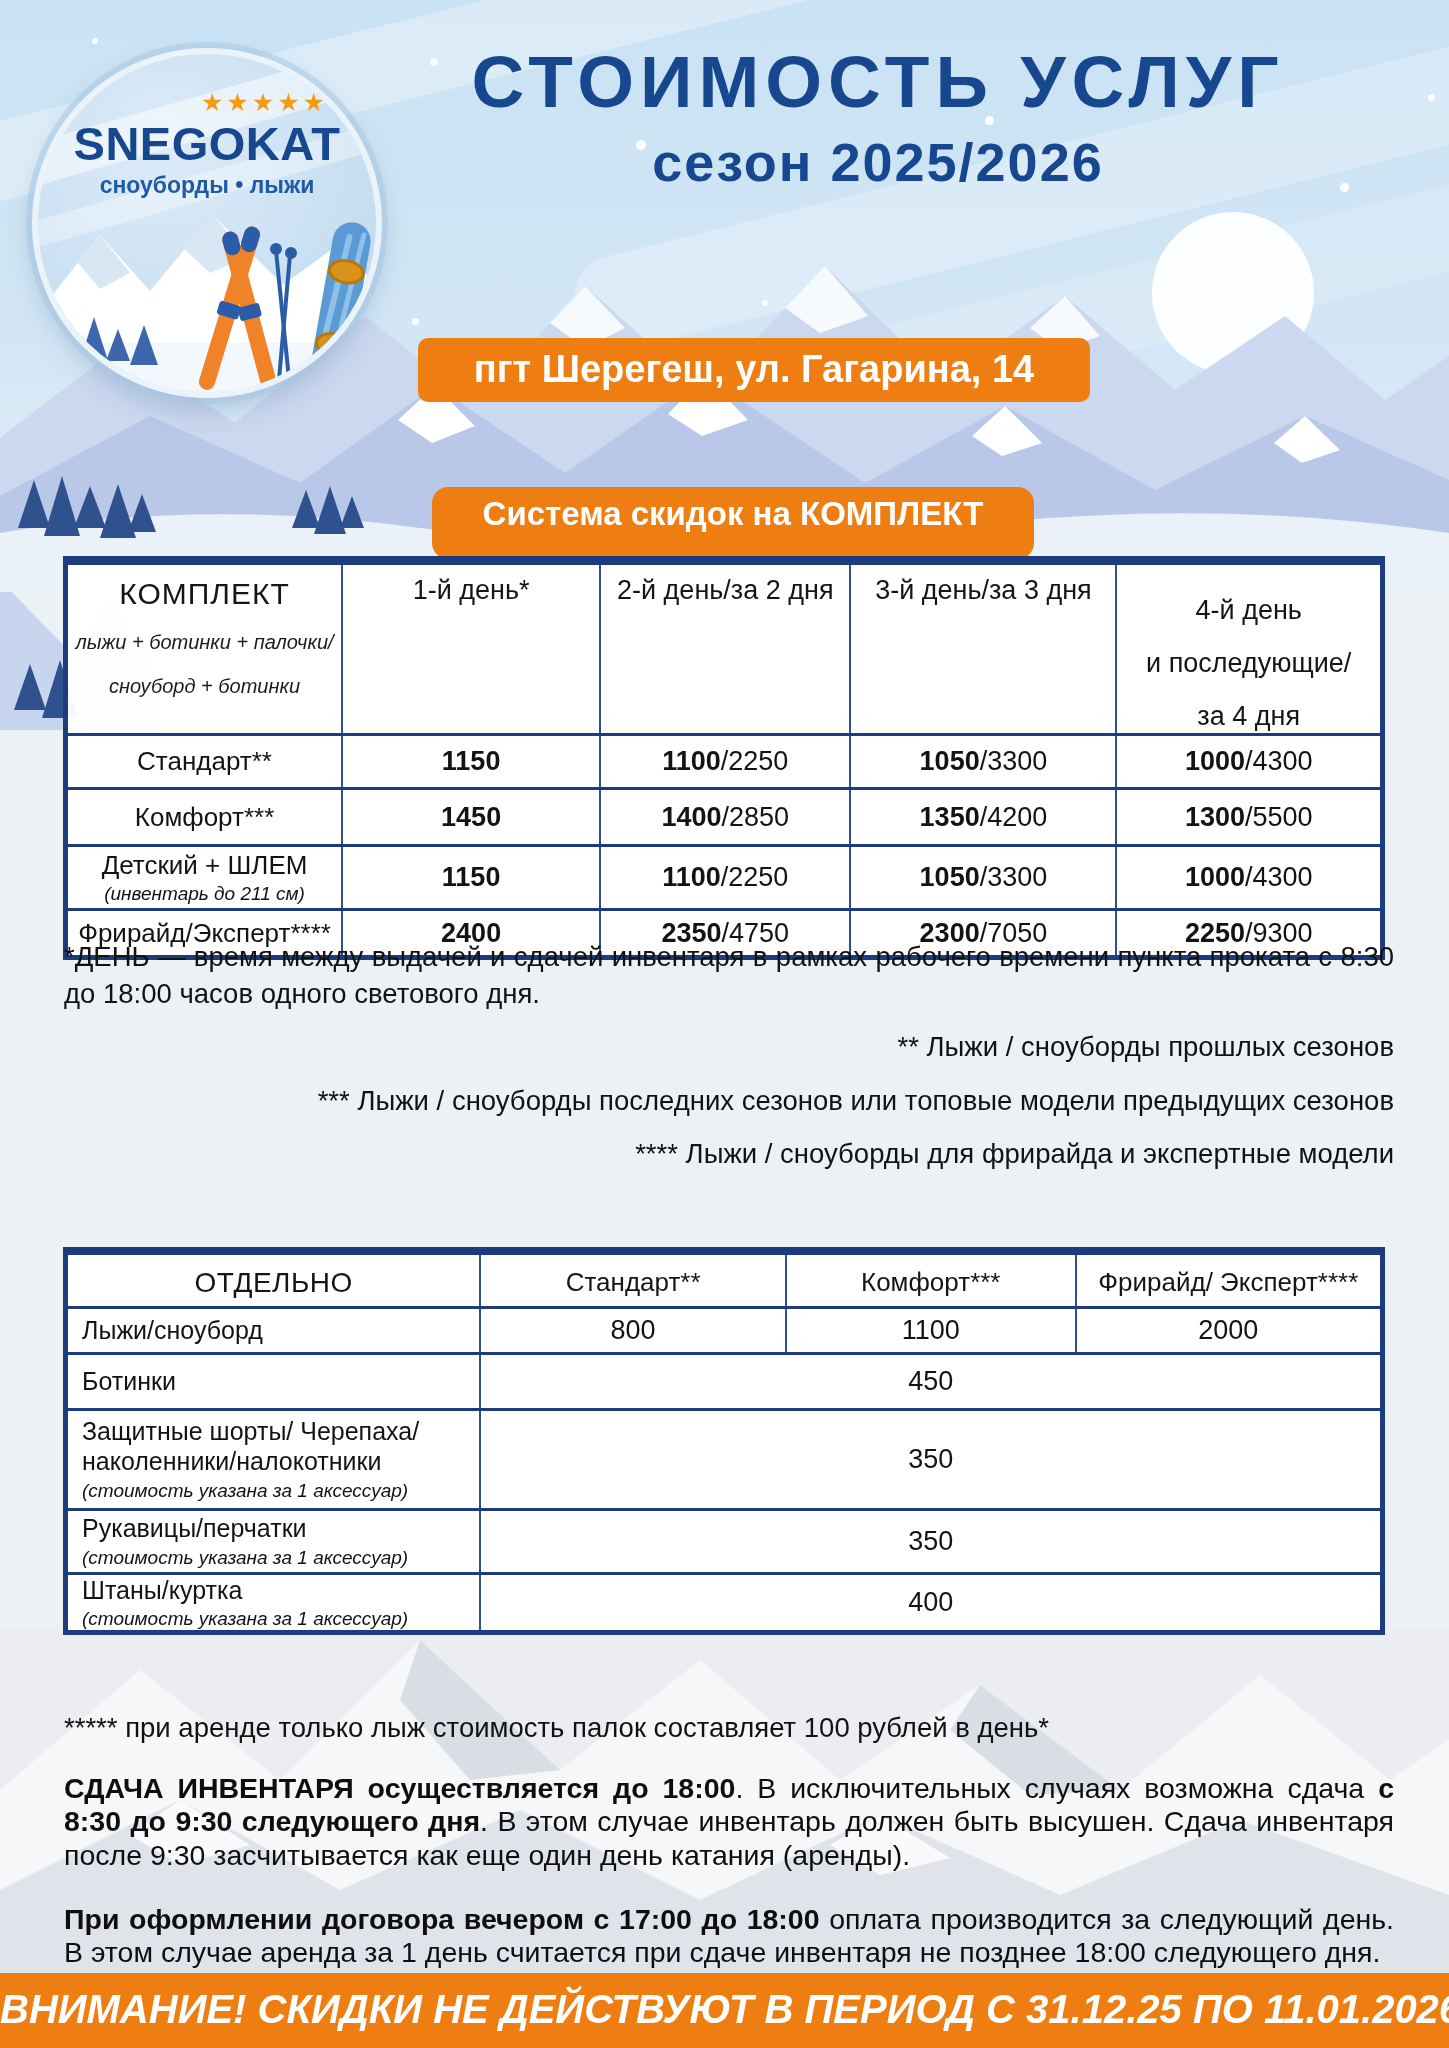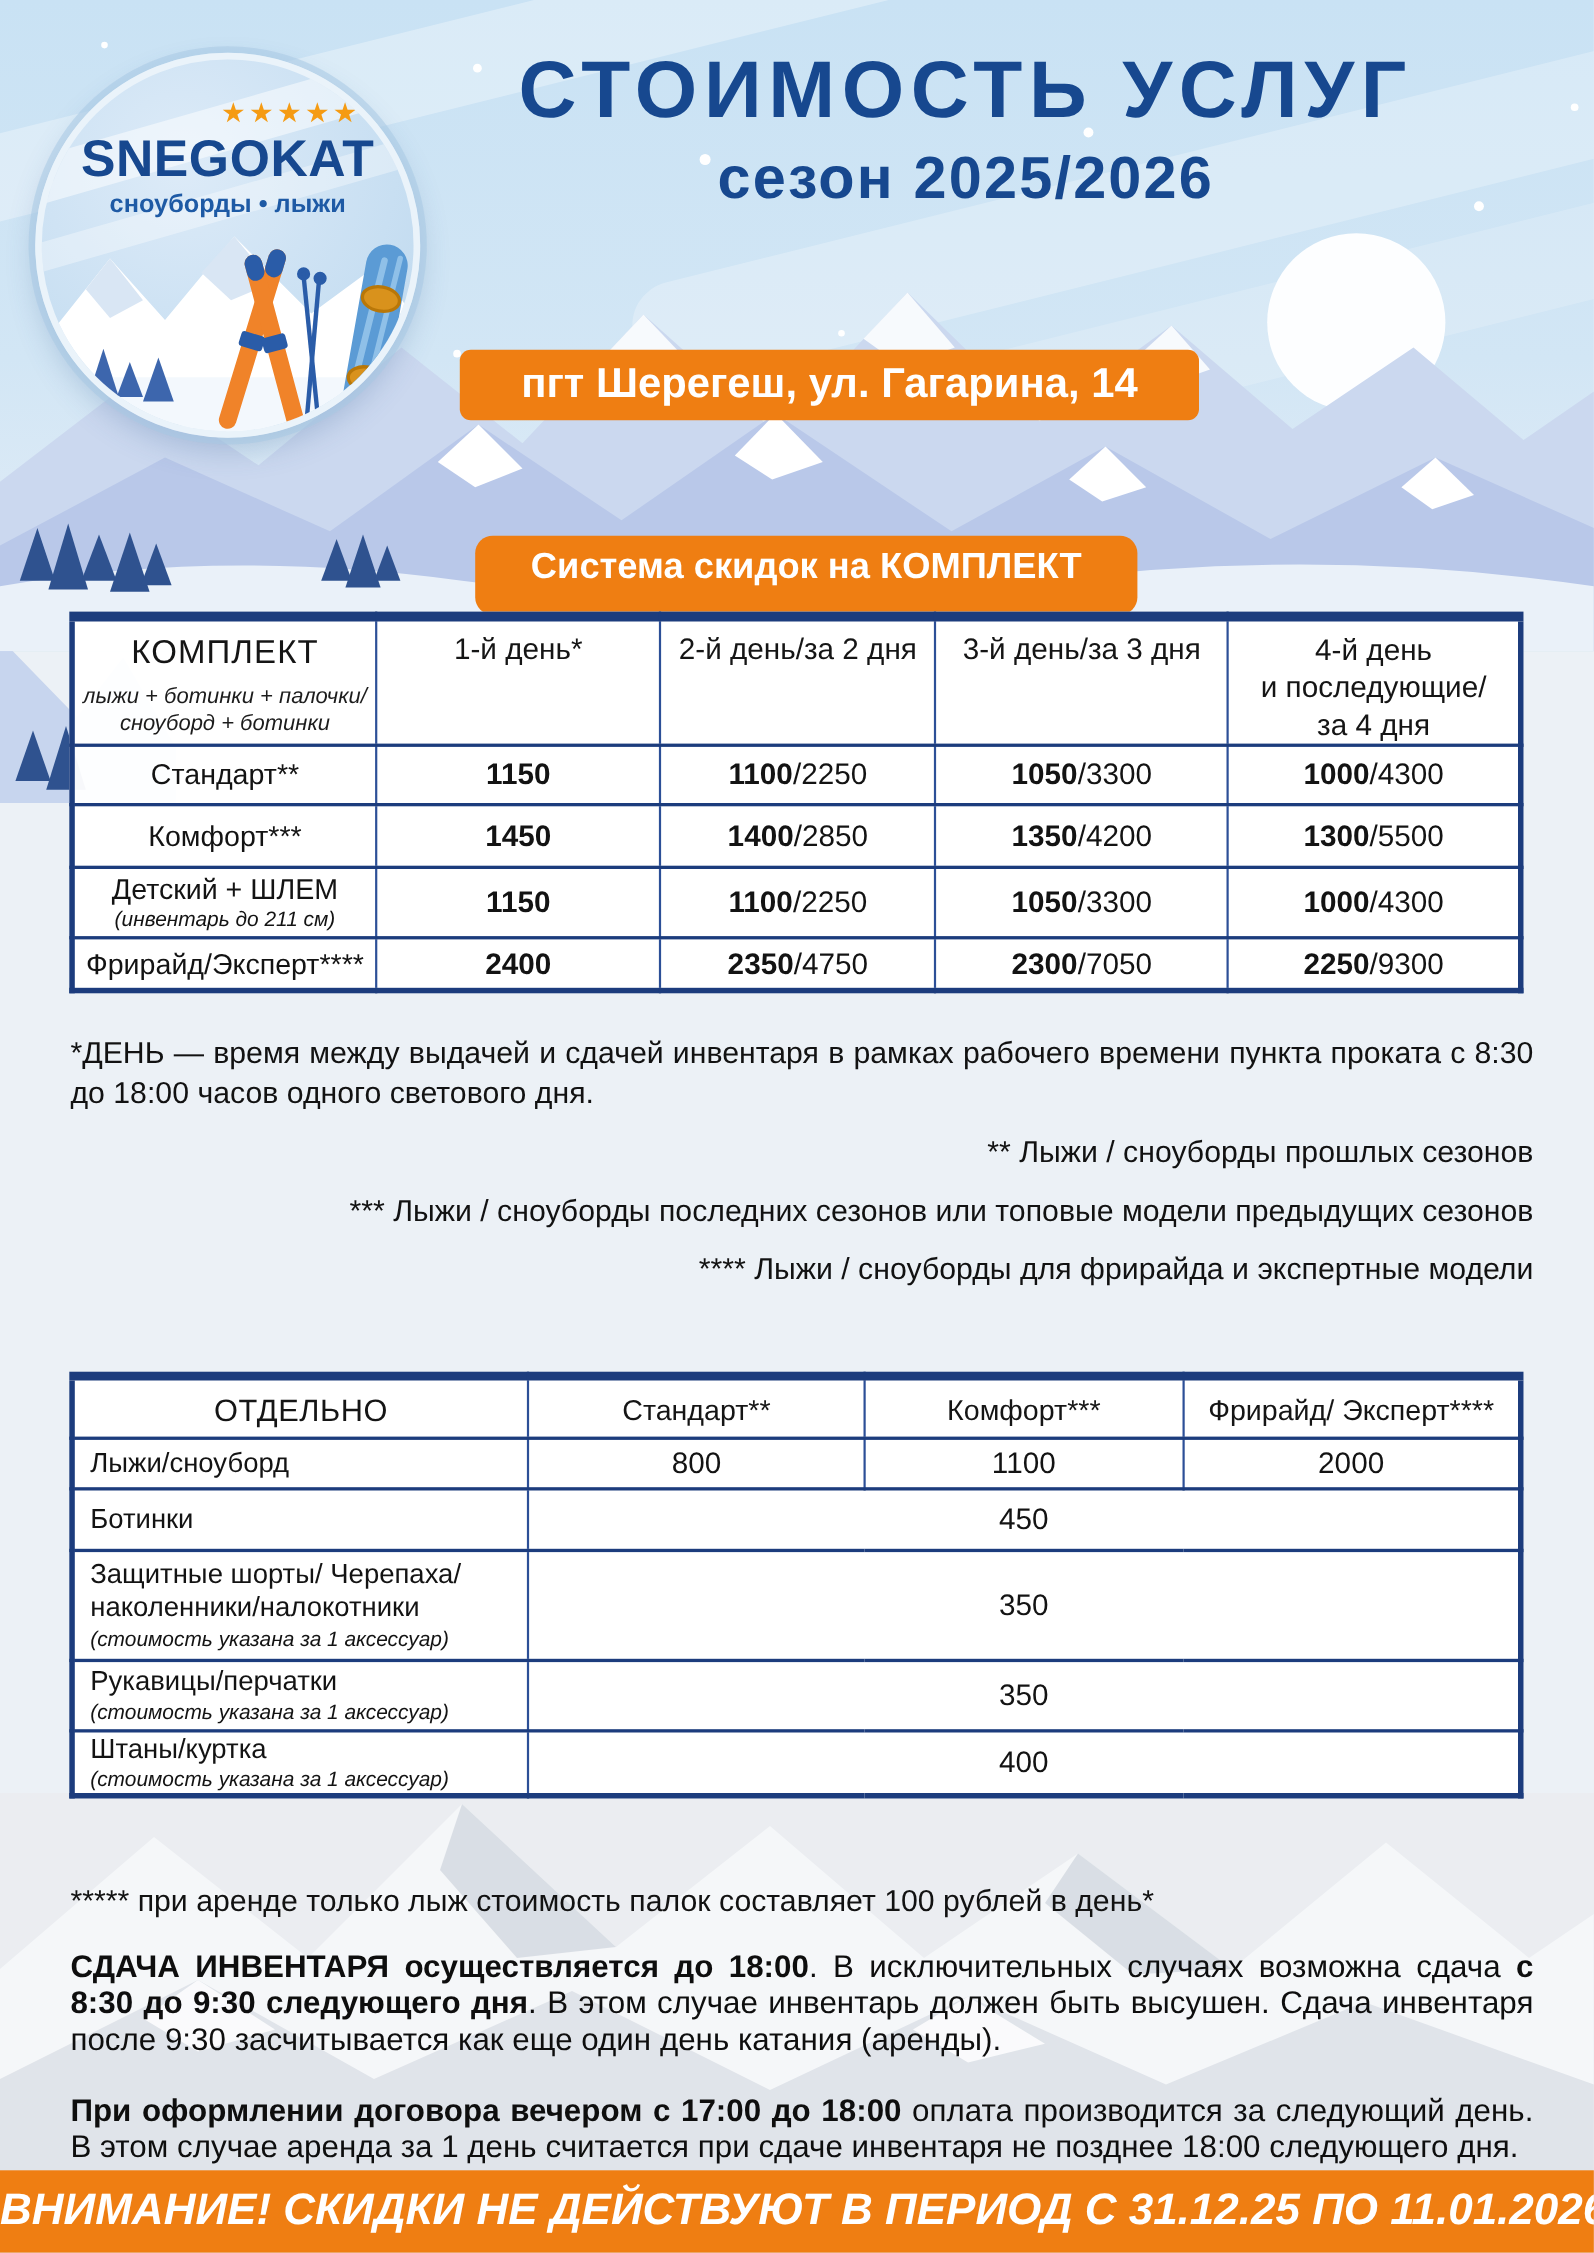--- a/index.html
+++ b/index.html
@@ -45,39 +45,39 @@
   .logo-tagline { position:absolute; top:118px; left:0; width:100%; text-align:center;
                   font-size:23px; font-weight:bold; color:#1E5AA5; }
   .logo-scene   { position:absolute; left:0; bottom:-6px; width:350px; height:205px; }
 
   
   .title-block { left:388px; top:40px; width:980px; text-align:center; color:#17488F; z-index:2; }
   .title-line  { font-size:73px; font-weight:800; letter-spacing:6px; line-height:1.14; white-space:nowrap; }
   .season      { font-size:54px; font-weight:800; letter-spacing:2px; margin-top:8px; }
 
   .address-badge {
-    left:418px; top:318px; width:672px; height:64px;
+    left:418px; top:338px; width:672px; height:64px;
     background:#EF7E12; border-radius:10px; z-index:2;
     color:#fff; font-size:38px; font-weight:bold; text-align:center; line-height:62px; white-space:nowrap;
   }
   .discount-badge {
     left:432px; top:487px; width:602px; height:72px;
     background:#EF7E12; border-radius:16px; z-index:2;
     color:#fff; font-size:33px; font-weight:bold; text-align:center; line-height:54px; white-space:nowrap;
   }
 
   
   table { border-collapse:collapse; table-layout:fixed; background:rgba(255,255,255,.96); z-index:2; }
   th, td { border:2px solid #2C4F97; text-align:center; }
   .kit-table { left:63px; top:556px; width:1322px; border:5px solid #1C3C7D; border-top-width:9px; }
   .kit-table thead tr { height:92px; }
   .kit-table th { font-weight:normal; font-size:27px; vertical-align:top; padding-top:10px; color:#151515; }
   .kt-title { font-size:30px; letter-spacing:1px; margin-top:2px; }
   .kt-sub   { font-size:20px; font-style:italic; margin-top:10px; line-height:1.3; color:#1c1c1c; }
-  .kt-line  { display:block; line-height:1.25; }
+  .kt-line  { display:block; line-height:1.25;margin-top:19px; }
   .kit-table tbody tr { border-top:3px solid #1C3C7D; }
   .kit-table td { font-size:27px; vertical-align:middle; color:#131313; }
   .kit-table td.name { font-size:26px; }
   .cell-sub { display:block; font-size:19px; font-style:italic; margin-top:2px; }
   .pb { font-weight:bold; }
   .pr { font-weight:normal; }
   .rh1{height:54px;} .rh2{height:57px;} .rh3{height:64px;} .rh4{height:48px;}
 
   .sep-table { left:63px; top:1247px; width:1322px; border:5px solid #1C3C7D; border-top-width:8px; }
   .sep-table thead tr { height:56px; }

